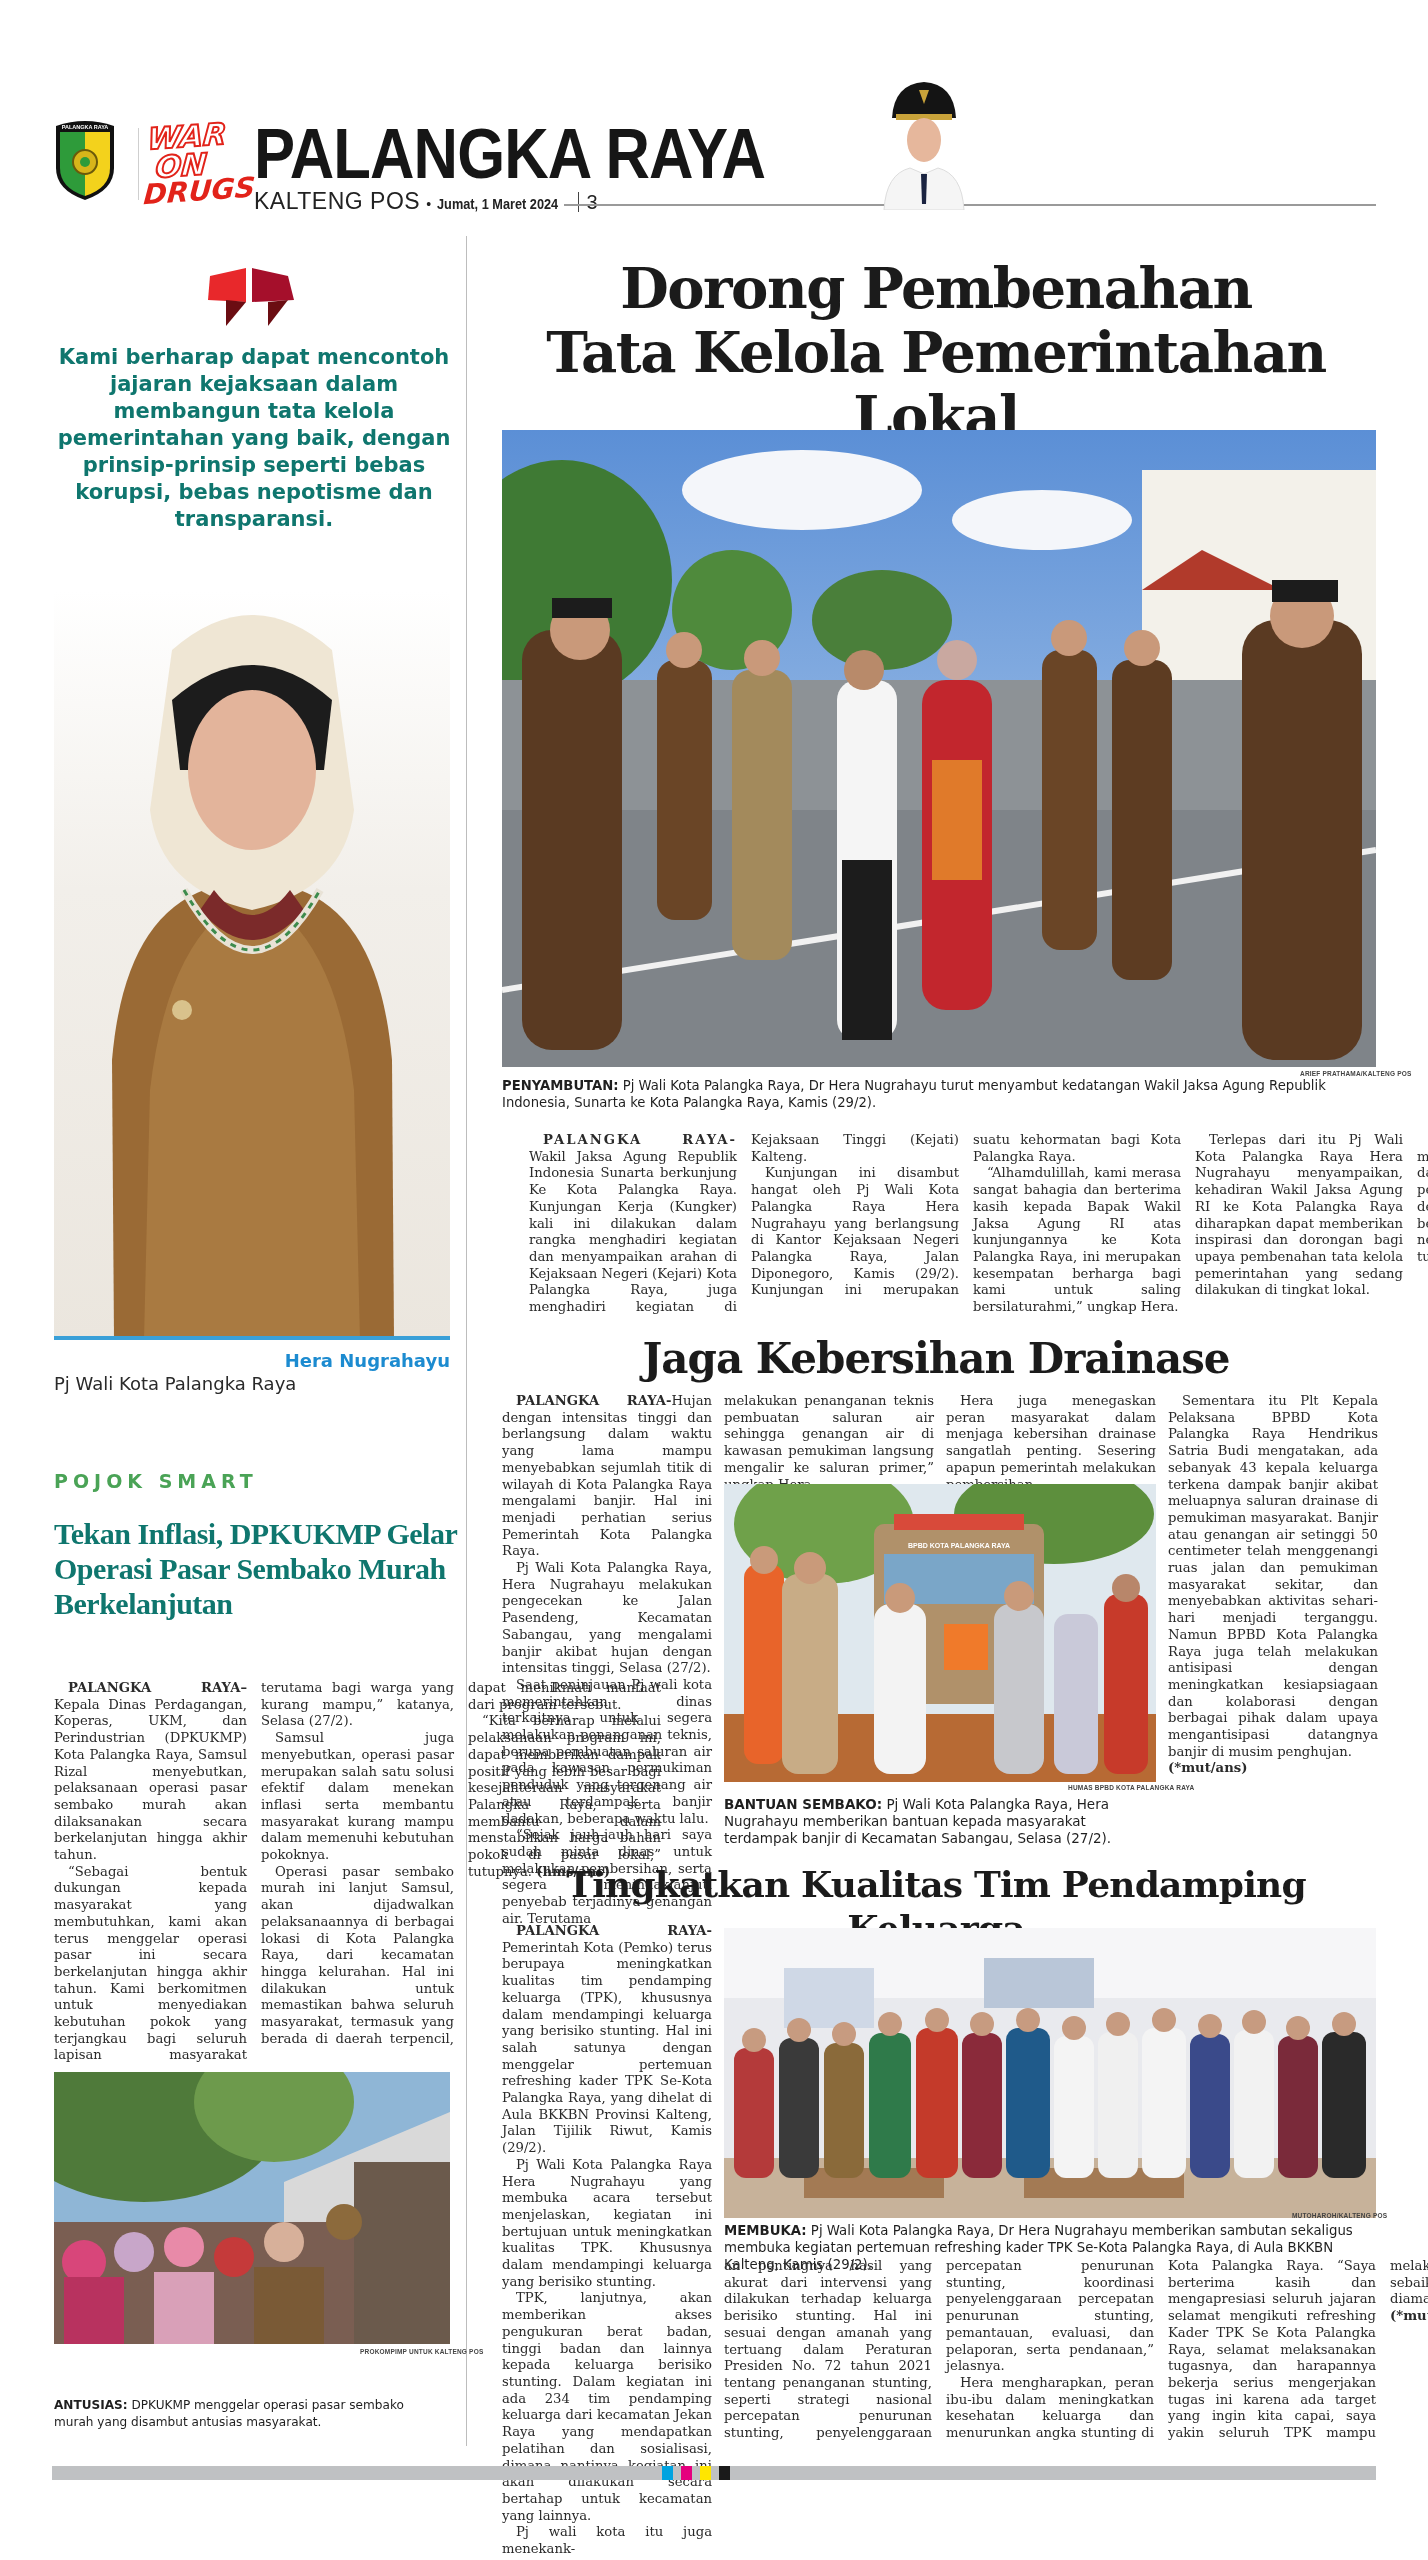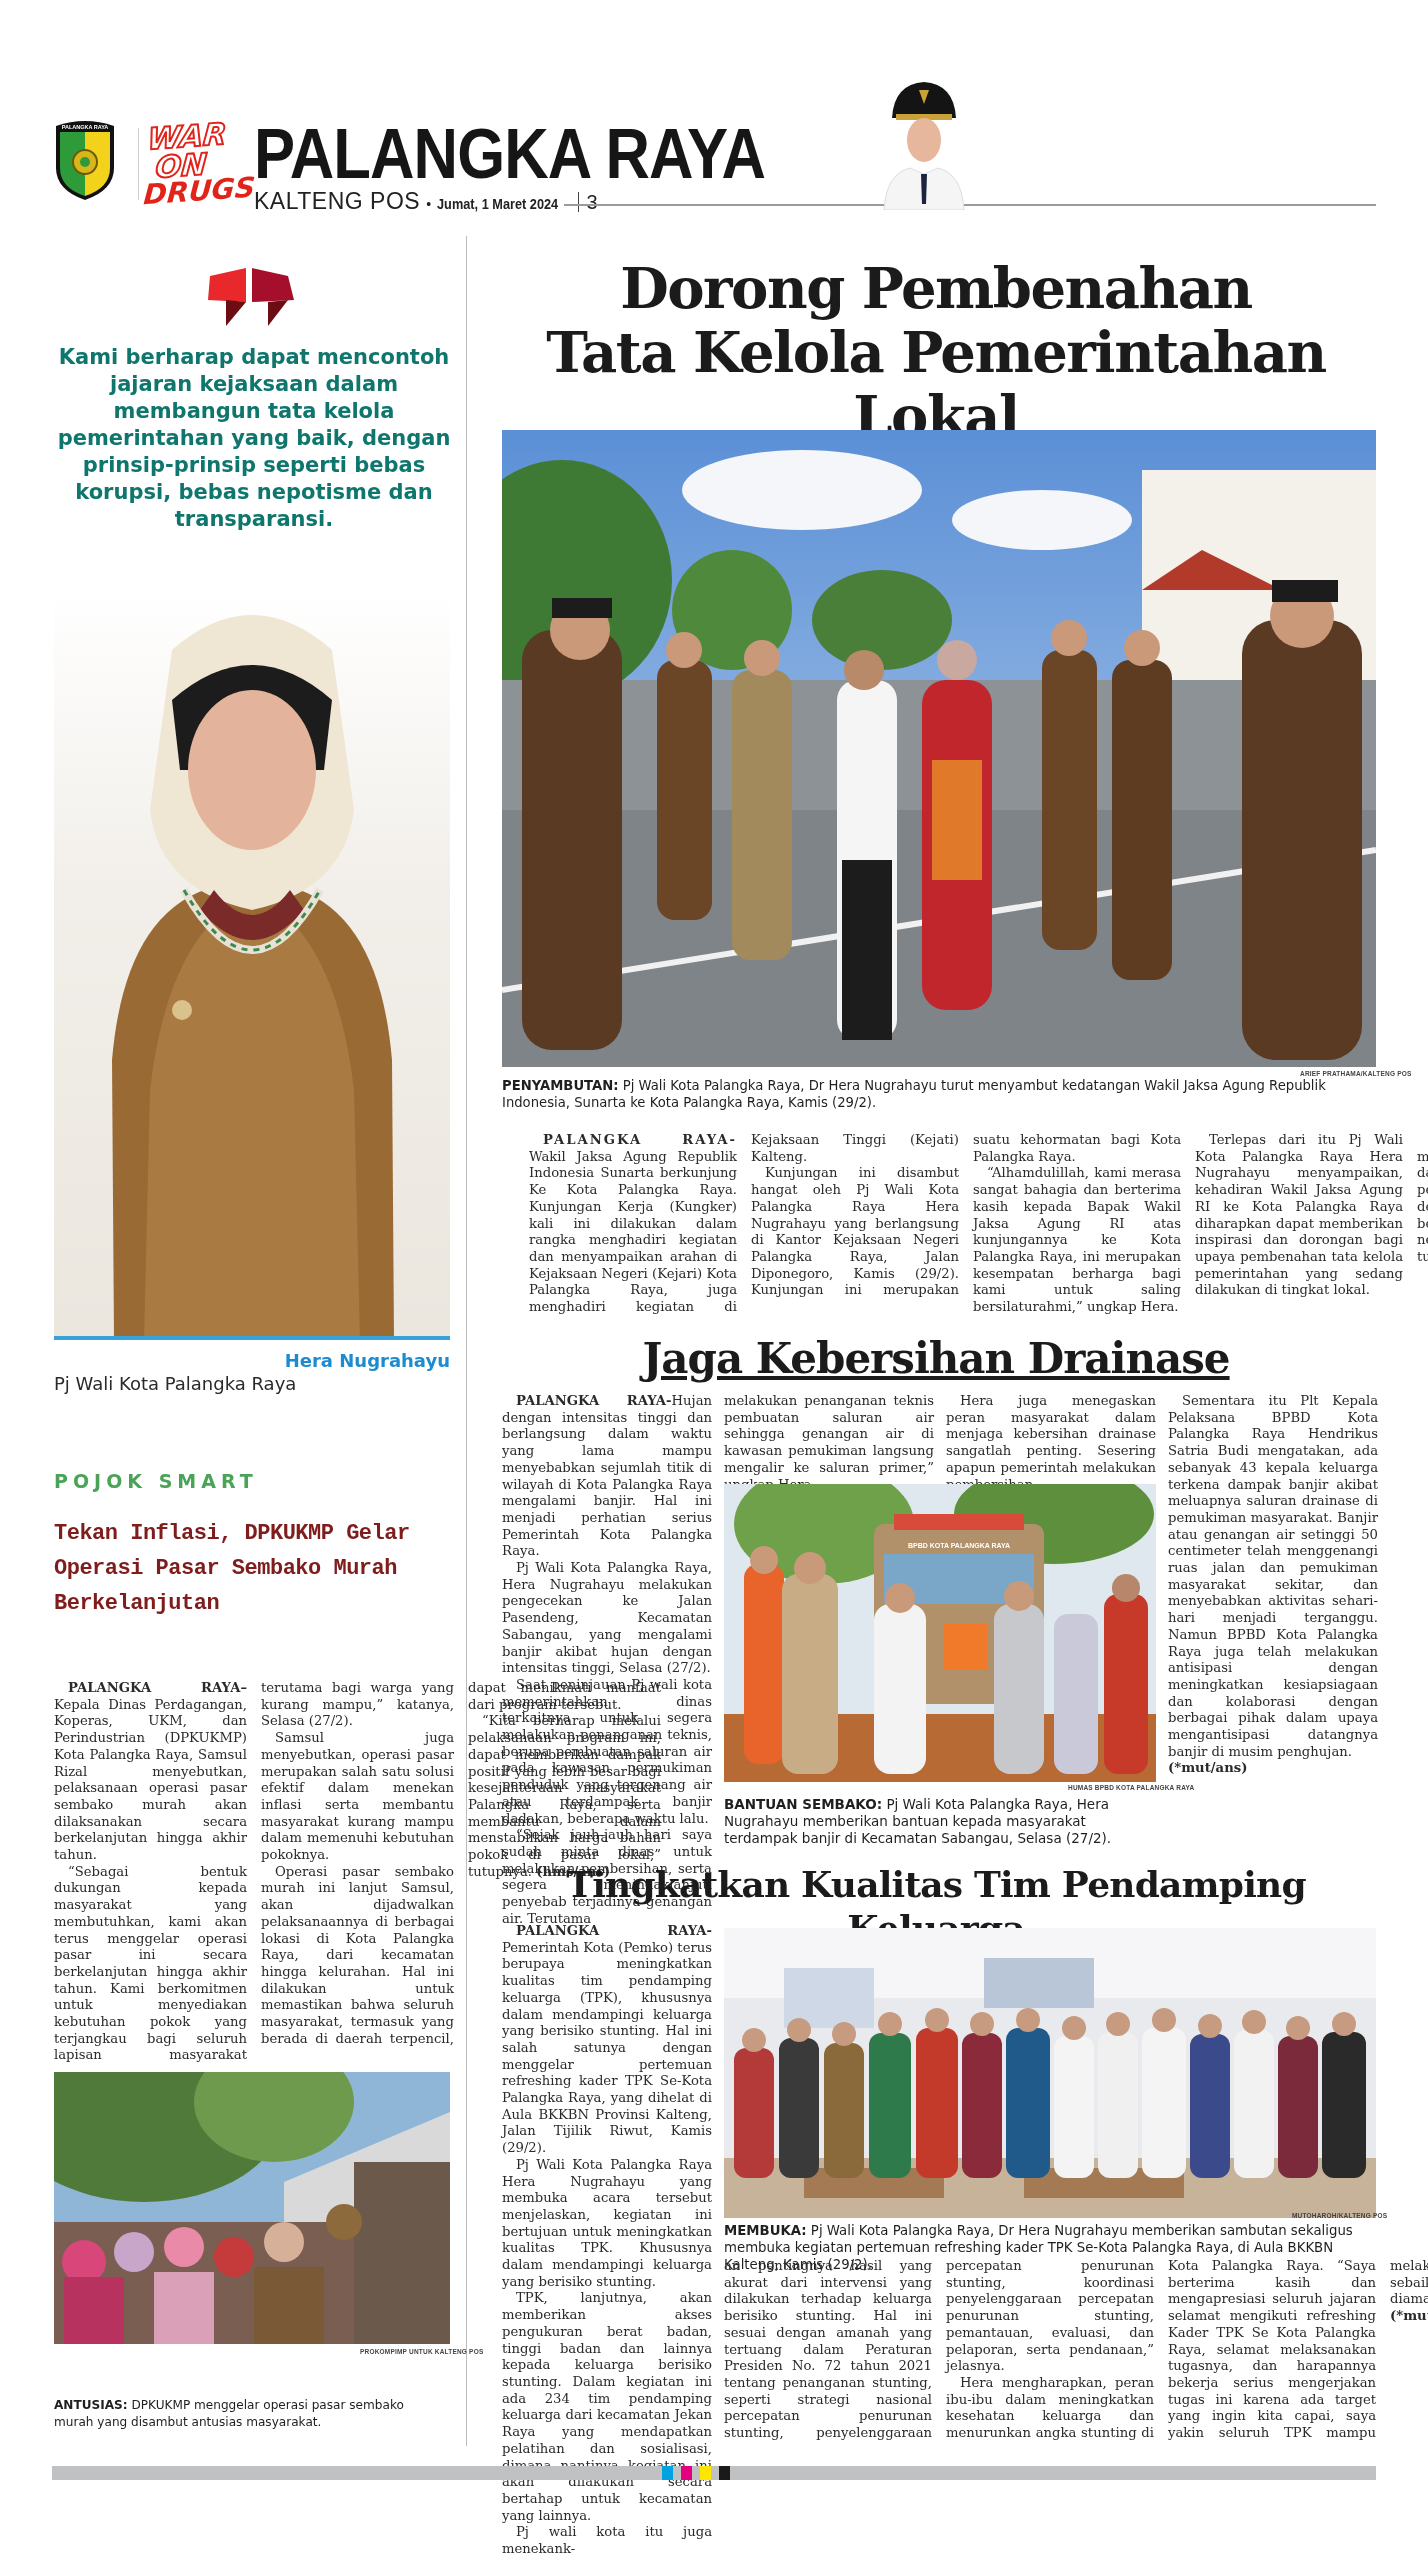--- a/index.html
+++ b/index.html
@@ -27,41 +27,41 @@
 
   
   .col-divider { position: absolute; left: 466px; top: 236px; width: 1px; height: 2210px; background: #bdbdbd; }
   .quote-icon { position: absolute; left: 206px; top: 266px; width: 90px; height: 62px; }
   .pull-quote { position: absolute; left: 54px; top: 344px; width: 400px; font-family: "DejaVu Sans", sans-serif; font-weight: bold; font-size: 21px; line-height: 27px; text-align: center; color: #0f766e; }
   .profile-photo { position: absolute; left: 54px; top: 590px; width: 396px; height: 750px; background: linear-gradient(180deg, #ffffff 0%, #f2efea 40%, #ebe6de 100%); overflow: hidden; }
   .profile-photo .bottom-rule { position: absolute; left: 0; bottom: 0; width: 100%; height: 4px; background: #3aa0d8; }
   .profile-name { position: absolute; left: 54px; top: 1350px; width: 396px; text-align: right; font-family: "DejaVu Sans", sans-serif; font-weight: bold; font-size: 18px; color: #1c8bd0; }
   .profile-role { position: absolute; left: 54px; top: 1373px; width: 396px; text-align: left; font-family: "DejaVu Sans", sans-serif; font-size: 18px; color: #2a2a2a; }
   .section-kicker { position: absolute; left: 54px; top: 1470px; font-family: "DejaVu Sans", sans-serif; font-weight: bold; font-size: 19px; letter-spacing: 5px; color: #4aa356; }
-  .left-headline { position: absolute; left: 54px; top: 1516px; width: 410px; font-family: Liberation Mono, monospace; font-weight: bold; font-size: 22px; line-height: 35px; color: #7f1d1d; letter-spacing: -0.5px; }
+  .left-headline { position: absolute; left: 54px; top: 1516px; width: 410px; font-family: Liberation Serif, serif; font-weight: bold; font-size: 30px; line-height: 35px; color: #0f766e; letter-spacing: -0.5px; }
   .body-text { font-family: "DejaVu Serif", serif; font-size: 13.2px; line-height: 16.7px; color: #2a2a2a; text-align: justify; hyphens: manual; }
   .body-text p { text-indent: 14px; }
   .body-text p.lead { text-indent: 14px; }
   .body-text .dateline-lead { font-weight: bold; }
   .body-text .signoff { font-weight: bold; }
   .cols2 { column-count: 2; column-gap: 14px; column-fill: auto; }
   .left-body { position: absolute; left: 54px; top: 1680px; width: 400px; height: 390px; }
   .left-photo { position: absolute; left: 54px; top: 2072px; width: 396px; height: 272px; overflow: hidden; background: #6b8f5a; }
   .photo-credit { position: absolute; font-family: "Liberation Sans", sans-serif; font-size: 6.5px; font-weight: bold; color: #444; text-transform: uppercase; letter-spacing: 0.2px; }
   .caption { position: absolute; font-family: "DejaVu Sans", sans-serif; font-size: 12.6px; line-height: 17px; color: #1f1f1f; }
   .caption .cap-lead { font-weight: bold; }
   .left-caption { left: 54px; top: 2396px; width: 400px; transform: scaleX(0.96); transform-origin: left; }
 
   
   .main-headline { position: absolute; left: 496px; top: 256px; width: 880px; text-align: center; font-family: "DejaVu Serif", serif; font-weight: bold; font-size: 56px; line-height: 64px; color: #1b1b1b; letter-spacing: -1.5px; }
   .main-photo { position: absolute; left: 502px; top: 430px; width: 874px; height: 637px; overflow: hidden; }
   .main-caption { left: 502px; top: 1077px; width: 874px; font-size: 13.2px; }
   .main-body { position: absolute; left: 502px; top: 1132px; width: 874px; height: 200px; column-count: 4; column-gap: 14px; column-fill: auto; margin-left: 27px; }
 
-  .drain-headline { position: absolute; left: 496px; top: 1334px; width: 880px; text-align: center; font-family: "DejaVu Serif", serif; font-weight: bold; font-size: 42px; line-height: 50px; color: #1b1b1b; letter-spacing: -1px; text-decoration: underline; }
+  .drain-headline { position: absolute; left: 496px; top: 1334px; width: 880px; text-align: center; font-family: "DejaVu Serif", serif; font-weight: bold; font-size: 42px; line-height: 50px; color: #1b1b1b; letter-spacing: -1px; }
   .drain-col1 { position: absolute; left: 502px; top: 1393px; width: 210px; }
   .drain-col2 { position: absolute; left: 724px; top: 1393px; width: 210px; }
   .drain-col3 { position: absolute; left: 946px; top: 1393px; width: 210px; }
   .drain-col4 { position: absolute; left: 1168px; top: 1393px; width: 210px; }
   .drain-photo { position: absolute; left: 724px; top: 1484px; width: 432px; height: 298px; overflow: hidden; }
   .drain-caption { left: 724px; top: 1796px; width: 432px; font-size: 13.5px; }
 
   .tpk-headline { position: absolute; left: 496px; top: 1862px; width: 880px; text-align: center; font-family: "DejaVu Serif", serif; font-weight: bold; font-size: 36px; line-height: 44px; color: #1b1b1b; letter-spacing: -0.8px; }
   .tpk-col1 { position: absolute; left: 502px; top: 1923px; width: 210px; height: 520px; }
   .tpk-photo { position: absolute; left: 724px; top: 1928px; width: 652px; height: 290px; overflow: hidden; }

